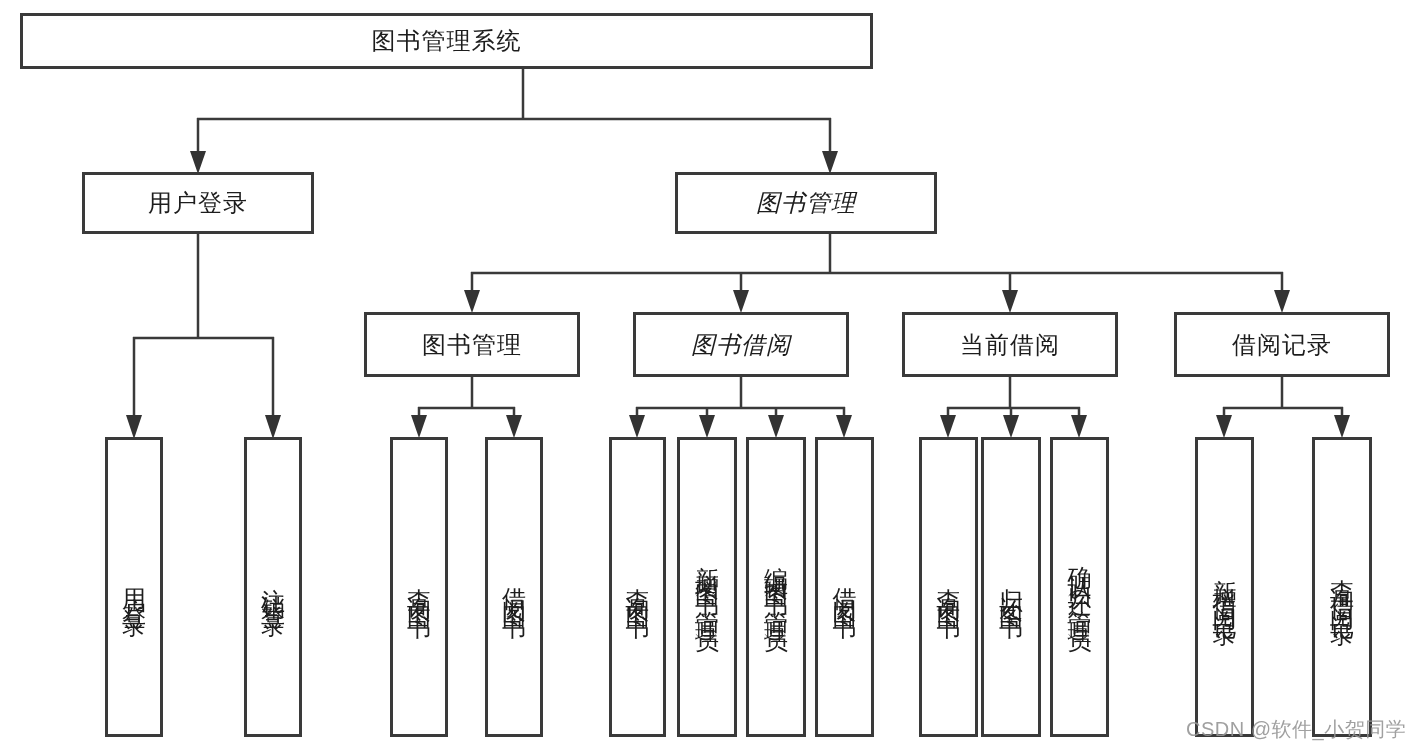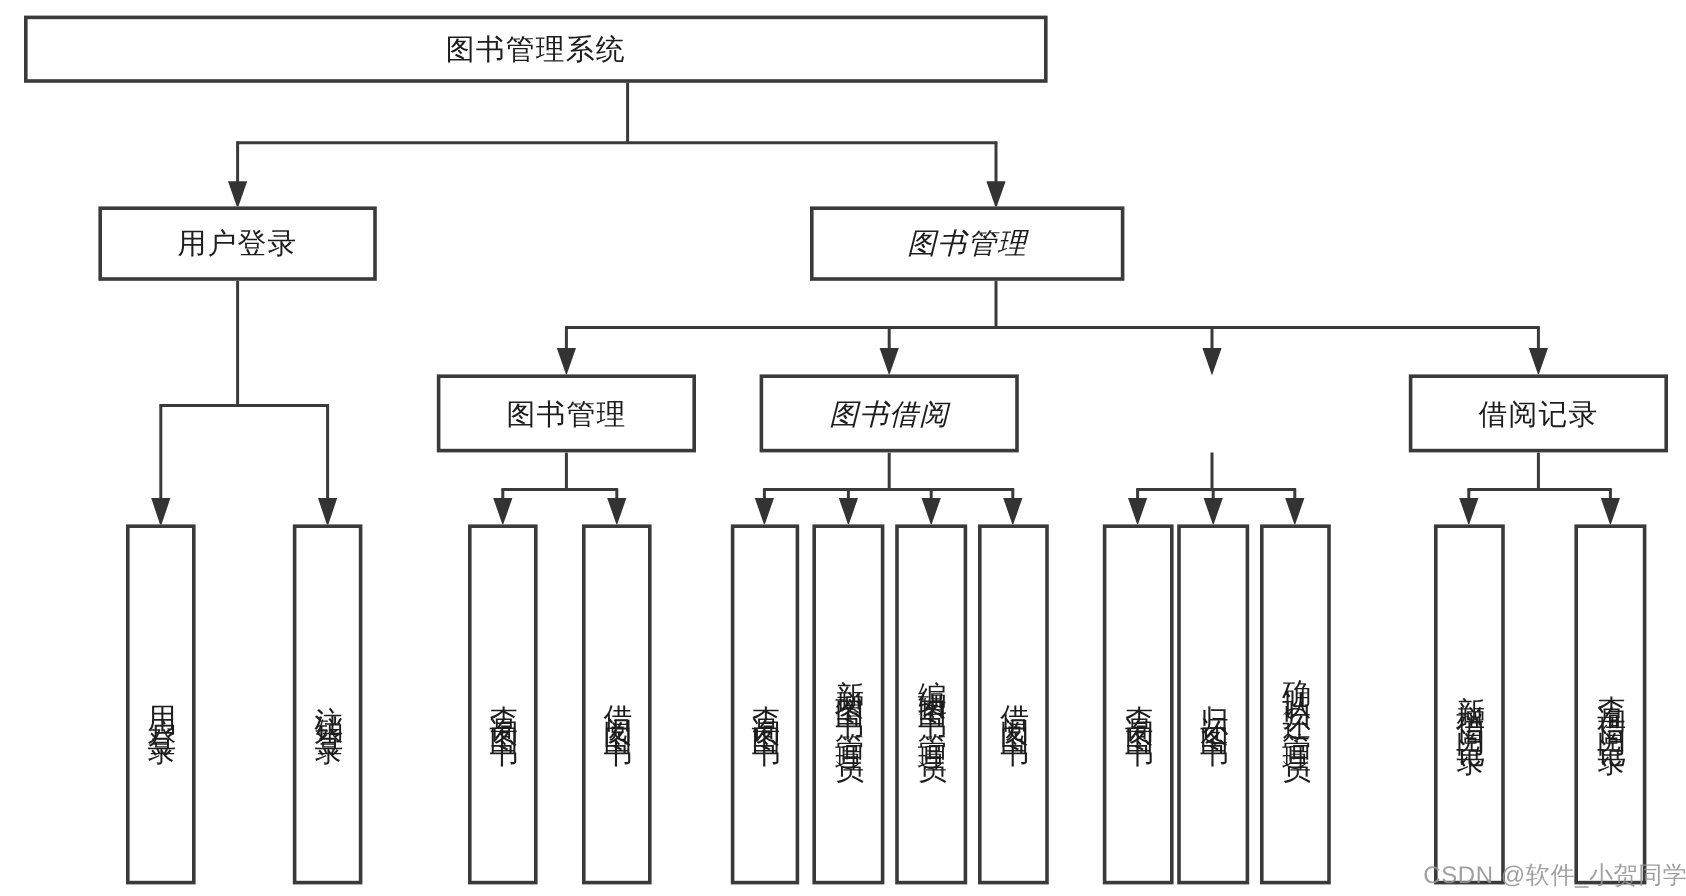--- a/index.html
+++ b/index.html
@@ -135,20 +135,21 @@
     </g>
   </svg>
 
   <div class="node hnode n-root">图书管理系统</div>
 
   <div class="node hnode n-user-login">用户登录</div>
   <div class="node hnode n-book-mgmt">图书管理</div>
 
   <div class="node hnode n-new-books">图书管理</div>
   <div class="node hnode n-book-borrow">图书借阅</div>
+  <div class="node hnode n-current-borrow">当前借阅</div>
   <div class="node hnode n-borrow-records">借阅记录</div>
 
   <div class="node leaf l-ul1">用户登录</div>
   <div class="node leaf l-ul2">注销登录</div>
 
   <div class="node leaf l-nb1">查询图书</div>
   <div class="node leaf l-nb2">借阅图书</div>
 
   <div class="node leaf l-bb1">查询图书</div>
   <div class="node leaf l-bb2">新增图书（管理员）</div>

